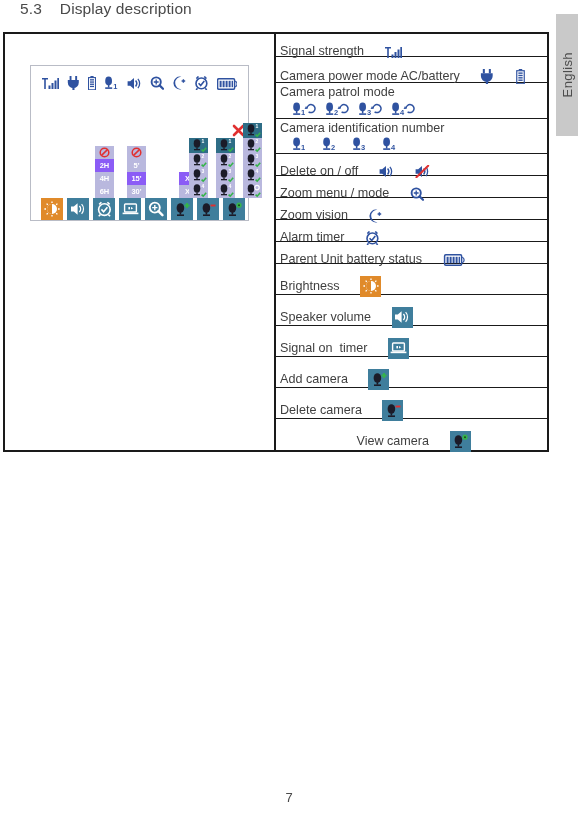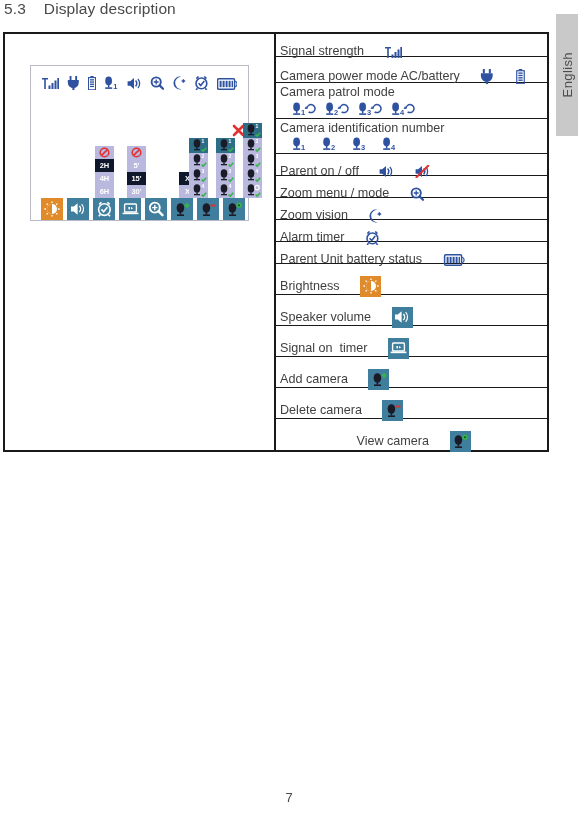--- a/index.html
+++ b/index.html
@@ -10,21 +10,21 @@
     width: 578px; height: 813px;
     position: relative;
     font-family: "Liberation Sans", sans-serif;
     color: #3a3a3a;
     overflow: hidden;
   }
 
   
   .heading {
     position: absolute;
-    left: 4px; top: 0px;
+    left: 20px; top: 0px;
     font-size: 15.5px;
     letter-spacing: 0.1px;
     color: #4a4a4a;
     white-space: nowrap;
   }
   .heading .num { margin-right: 18px; }
 
   
   .lang-tab {
     position: absolute;
@@ -121,21 +121,21 @@
   }
   .opt {
     width: 19px; height: 13px;
     display: flex; align-items: center; justify-content: center;
     font-size: 7.5px; font-weight: bold;
     color: #ffffff;
     background: #b9b8de;
     font-family: "Liberation Sans", sans-serif;
     box-sizing: border-box;
   }
-  .opt.sel { background: #0f172a; }
+  .opt.sel { background: #8b5cf6; }
   .opt.wide { width: 21px; }
   .opt.camopt {
     height: 15px;
     position: relative;
   }
   .opt.camopt.sel { background: #2e6d86; }
   .btn {
     width: 22px; height: 22px;
     background: #3f7e9c;
     display: flex; align-items: center; justify-content: center;
@@ -612,21 +612,21 @@
               <ellipse cx="4.6" cy="5" rx="3.4" ry="4.4" fill="#2f52a0"></ellipse>
               <rect x="3.9" y="9" width="1.5" height="2.5" fill="#2f52a0"></rect>
               <rect x="1.2" y="11.3" width="7" height="1.6" fill="#2f52a0"></rect>
               <text x="9" y="13" font-size="7.5" font-weight="bold" fill="#2f52a0" font-family="Liberation Sans, sans-serif">4</text>
             </svg>
         </span>
       </span>
     </div>
 
     <div class="trow r-h4">
-      <span class="label">Parent on / off </span>
+      <span class="label">Delete on / off </span>
       <span class="bic" style="margin-right:4px;">
         <svg width="15" height="13" viewBox="0 0 15 13">
             <path d="M0.6 4.2 h2.6 L7 1 v11 L3.2 8.8 H0.6 Z" fill="#2f52a0"></path>
             <path d="M8.6 3.6 a4.5 4.5 0 0 1 0 5.8" stroke="#2f52a0" stroke-width="1.5" fill="none"></path>
             <path d="M10.9 1.9 a7 7 0 0 1 0 9.2" stroke="#2f52a0" stroke-width="1.3" fill="none"></path>
           </svg>
       </span>
       <span class="bic">
         <svg width="15" height="13" viewBox="0 0 15 13">
             <path d="M0.6 4.2 h2.6 L7 1 v11 L3.2 8.8 H0.6 Z" fill="#2f52a0"></path>

